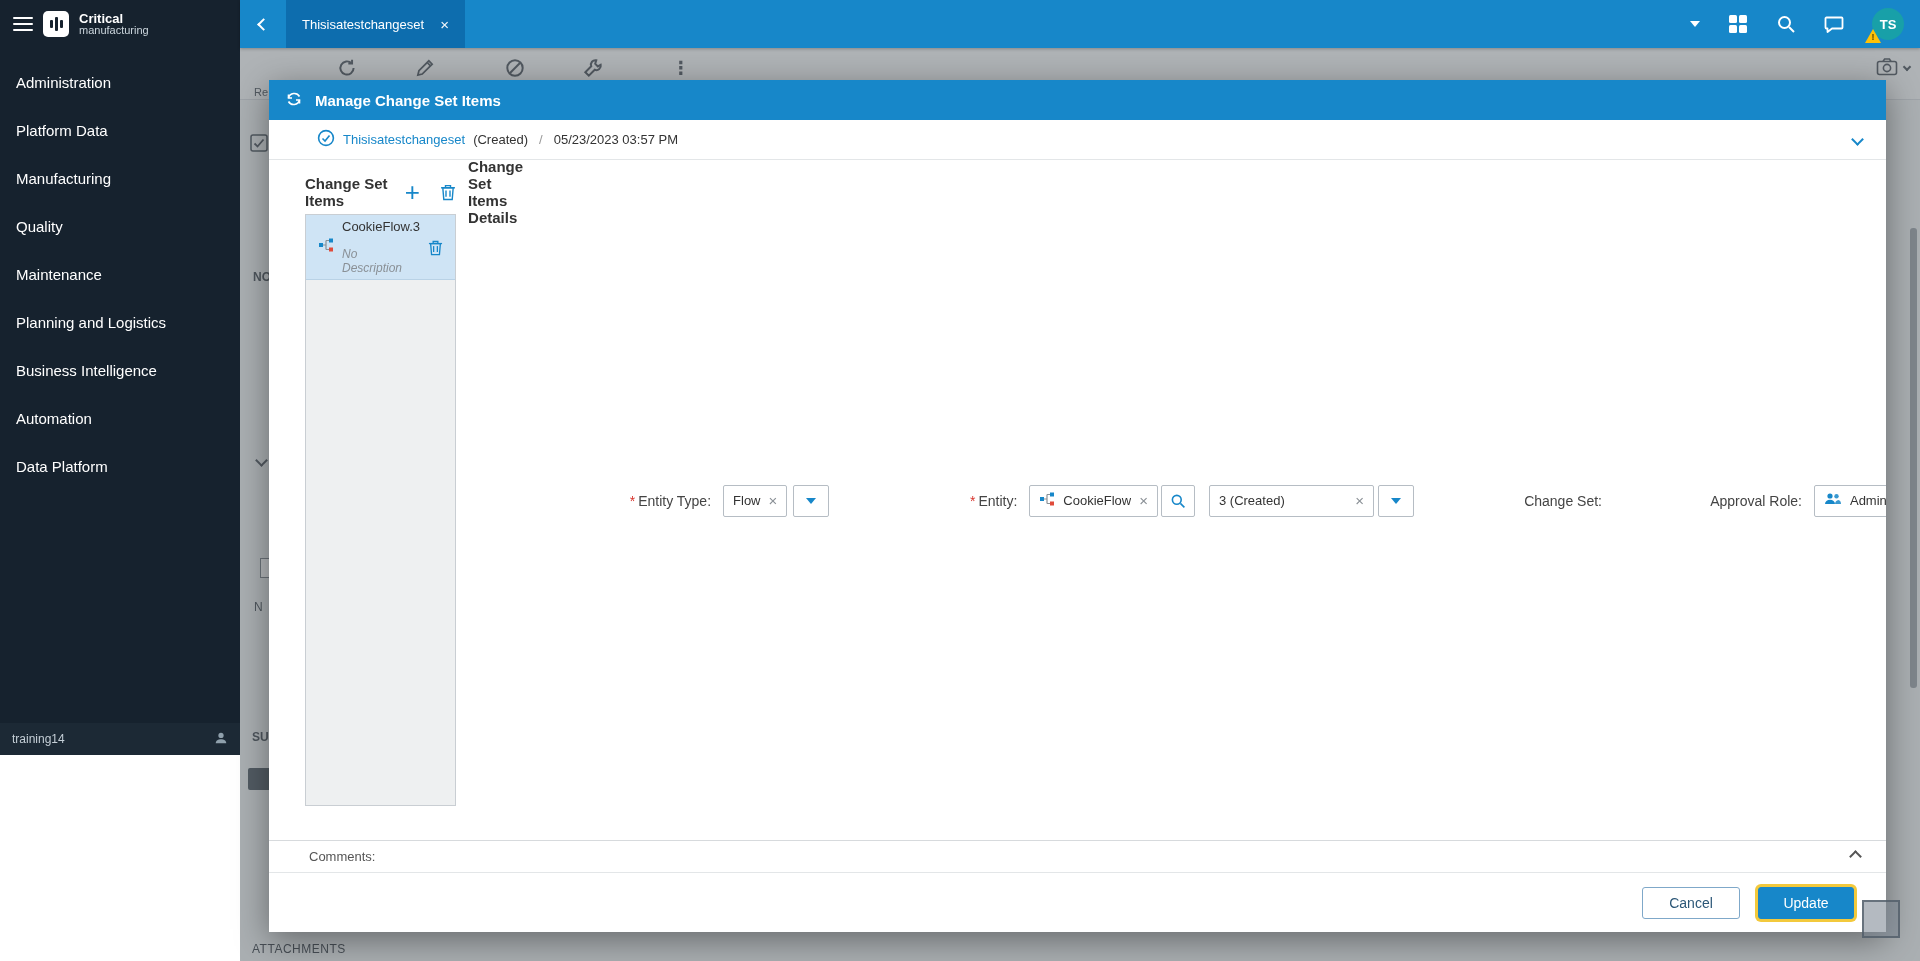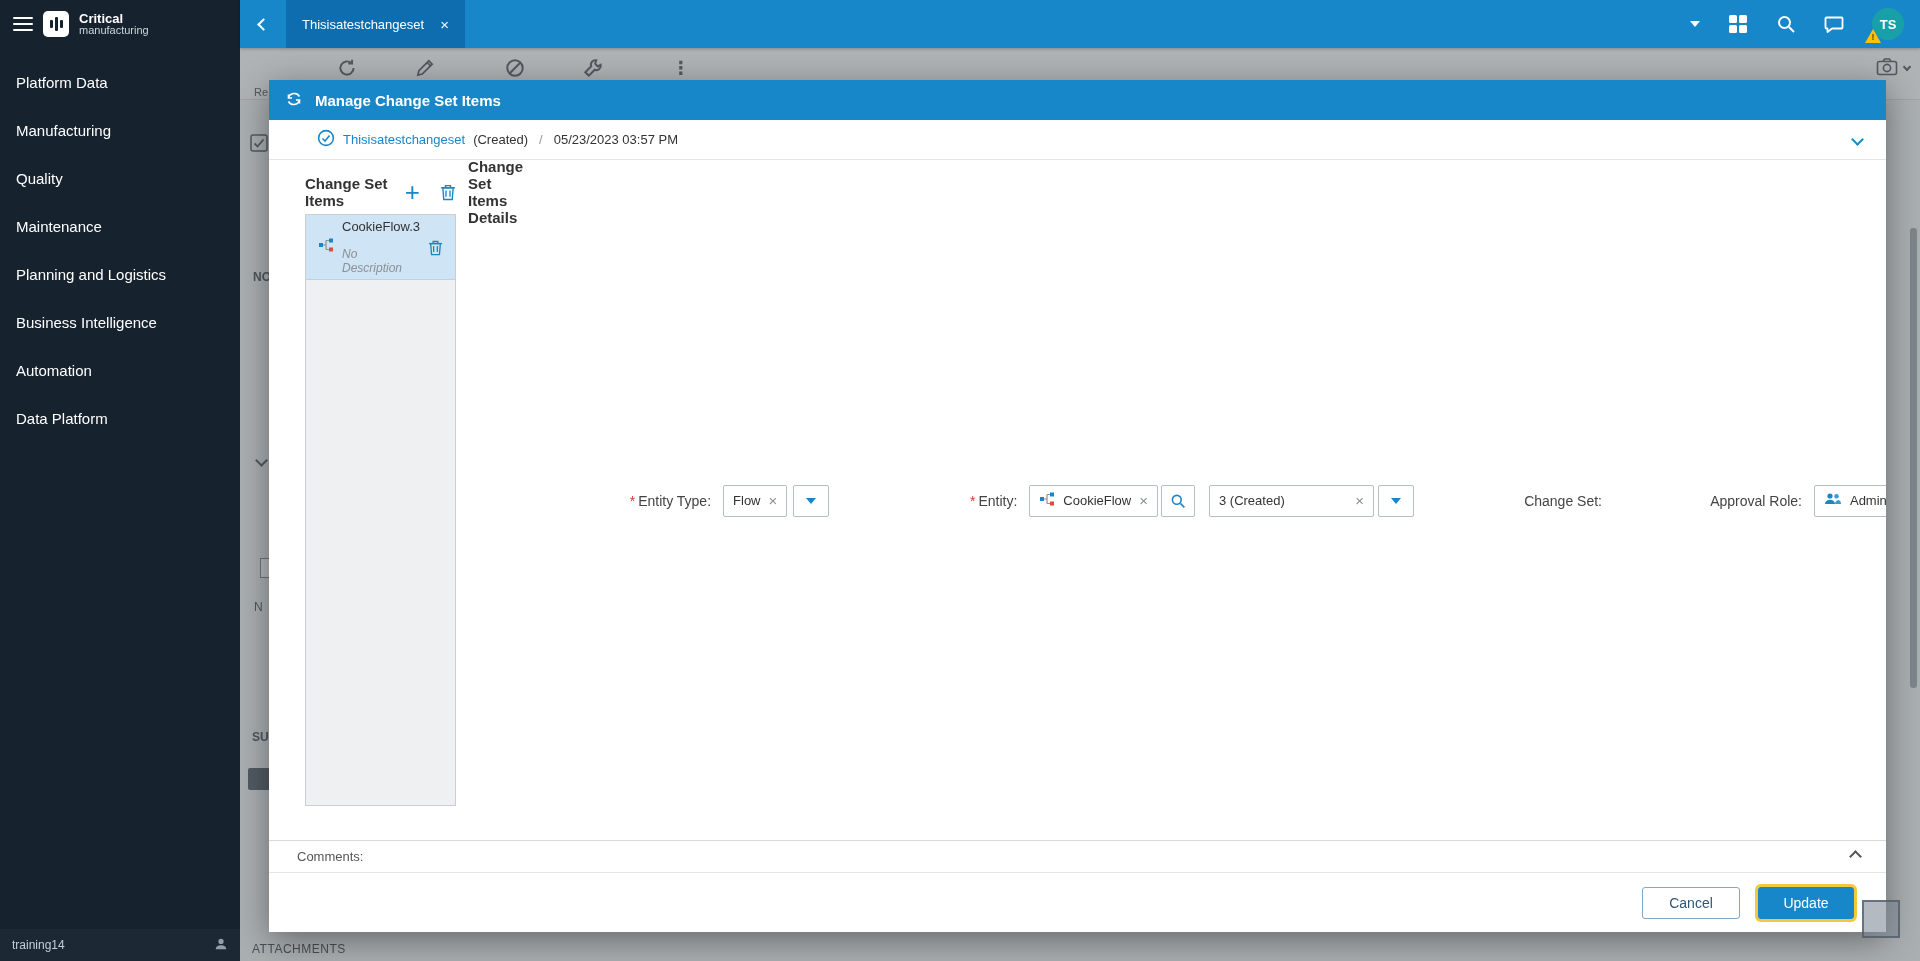--- a/index.html
+++ b/index.html
@@ -13,21 +13,21 @@
   .bg-tool{position:absolute;top:9px;color:#5f676e}
   .bg-label{position:absolute;font-size:11px;color:#5f676e}
   .frag{position:absolute;color:#5a6268;font-size:12px}
   .frag-btn{position:absolute;width:40px;height:22px;background:#5f6a72;border-radius:2px}
   .frag-box{position:absolute;width:20px;height:20px;background:#fff;border:1px solid #8a9096}
   .attachments{letter-spacing:.5px;font-size:12px;color:#4f565c}
   .scroll-thumb{position:absolute;right:3px;top:180px;width:7px;height:460px;background:#a7adb2;border-radius:3px}
   .dim{position:absolute;left:240px;top:48px;right:0;bottom:0;background:rgba(60,68,76,.38);z-index:2}
 
   
-  .sidebar{position:absolute;left:0;top:0;width:240px;height:961px;background:#16222e;z-index:40;display:flex;flex-direction:column;color:#fff}
+  .sidebar{position:absolute;left:0;top:0;width:240px;height:755px;background:#16222e;z-index:40;display:flex;flex-direction:column;color:#fff}
   .brand{height:48px;display:flex;align-items:center;gap:10px;padding:0 13px;flex:0 0 48px}
   .hamburger{width:20px;display:flex;flex-direction:column;gap:4px;cursor:pointer}
   .hamburger i{display:block;height:2px;background:#fff;border-radius:1px}
   .logo-box{width:26px;height:26px;background:#fff;border-radius:5px;display:flex;align-items:center;justify-content:center;gap:2px}
   .logo-bar{width:3px;background:#16222e;border-radius:1px}
   .lb1{height:8px}.lb2{height:14px}.lb3{height:8px}
   .brand-text{line-height:1.1}
   .brand-bold{font-size:13px;font-weight:bold}
   .brand-light{font-size:11px;color:#ccd6dd;margin-top:-2px}
   .nav{flex:1;padding-top:10px}
@@ -82,21 +82,21 @@
   .req{color:#d8342c;margin-right:3px}
   .controls{flex:1;display:flex;align-items:center}
   .field{height:32px;border:1px solid #b6bdc4;border-radius:2px;background:#fff;display:flex;align-items:center;padding:0 9px;font-size:13px;color:#333;gap:8px;cursor:text}
   .field .val{flex:1;white-space:nowrap;overflow:hidden}
   .grow{flex:1}
   .clear-x{color:#8a9096;font-size:15px;cursor:pointer;line-height:1}
   .dd-btn{width:36px;height:32px;border:1px solid #b6bdc4;border-radius:2px;background:#fff;display:flex;align-items:center;justify-content:center;cursor:pointer;flex:0 0 36px}
   .search-btn{width:34px;height:32px;border:1px solid #b6bdc4;border-radius:2px;background:#fff;display:flex;align-items:center;justify-content:center;cursor:pointer;flex:0 0 34px}
   .sp6{width:6px;flex:0 0 6px}.sp3{width:3px;flex:0 0 3px}.sp14{width:14px;flex:0 0 14px}.sp4{width:4px;flex:0 0 4px}
   .version{flex:0 0 165px}
-  .comments{height:32px;border-top:1px solid #d7dadd;display:flex;align-items:center;padding:0 26px 0 28px;font-size:13px;color:#555;flex:0 0 32px;cursor:pointer}
+  .comments{height:32px;border-top:1px solid #d7dadd;display:flex;align-items:center;padding:0 26px 0 40px;font-size:13px;color:#555;flex:0 0 32px;cursor:pointer}
   .comments .right{margin-left:auto}
   .modal-footer{height:60px;border-top:1px solid #e3e6e8;display:flex;align-items:center;justify-content:flex-end;gap:18px;padding:0 32px;flex:0 0 60px;background:#fff}
   .btn{height:32px;border-radius:3px;font-size:14px;font-family:inherit;cursor:pointer}
   .btn-cancel{width:98px;background:#fff;border:1px solid #7fa8c9;color:#2c5777}
   .btn-update{width:96px;background:#1787c9;border:1px solid #1787c9;color:#fff;box-shadow:0 0 0 3px #f3c93c}
 
   .pointer-artifact{position:absolute;left:1862px;top:900px;width:38px;height:38px;background:rgba(118,130,142,.55);border:2px solid rgba(78,90,102,.75);z-index:20}
 </style>
 </head>
 <body>
@@ -170,20 +170,23 @@
           <span class="logo-bar lb2"></span>
           <span class="logo-bar lb3"></span>
       </span>
       <span class="brand-text">
         <div class="brand-bold">Critical</div>
         <div class="brand-light">manufacturing</div>
       </span>
     </div>
     <div class="nav">
       <div class="nav-item">
+          <span>Administration</span>
+        </div>
+      <div class="nav-item">
           <span>Platform Data</span>
         </div>
       <div class="nav-item">
           <span>Manufacturing</span>
         </div>
       <div class="nav-item">
           <span>Quality</span>
         </div>
       <div class="nav-item">
           <span>Maintenance</span>

